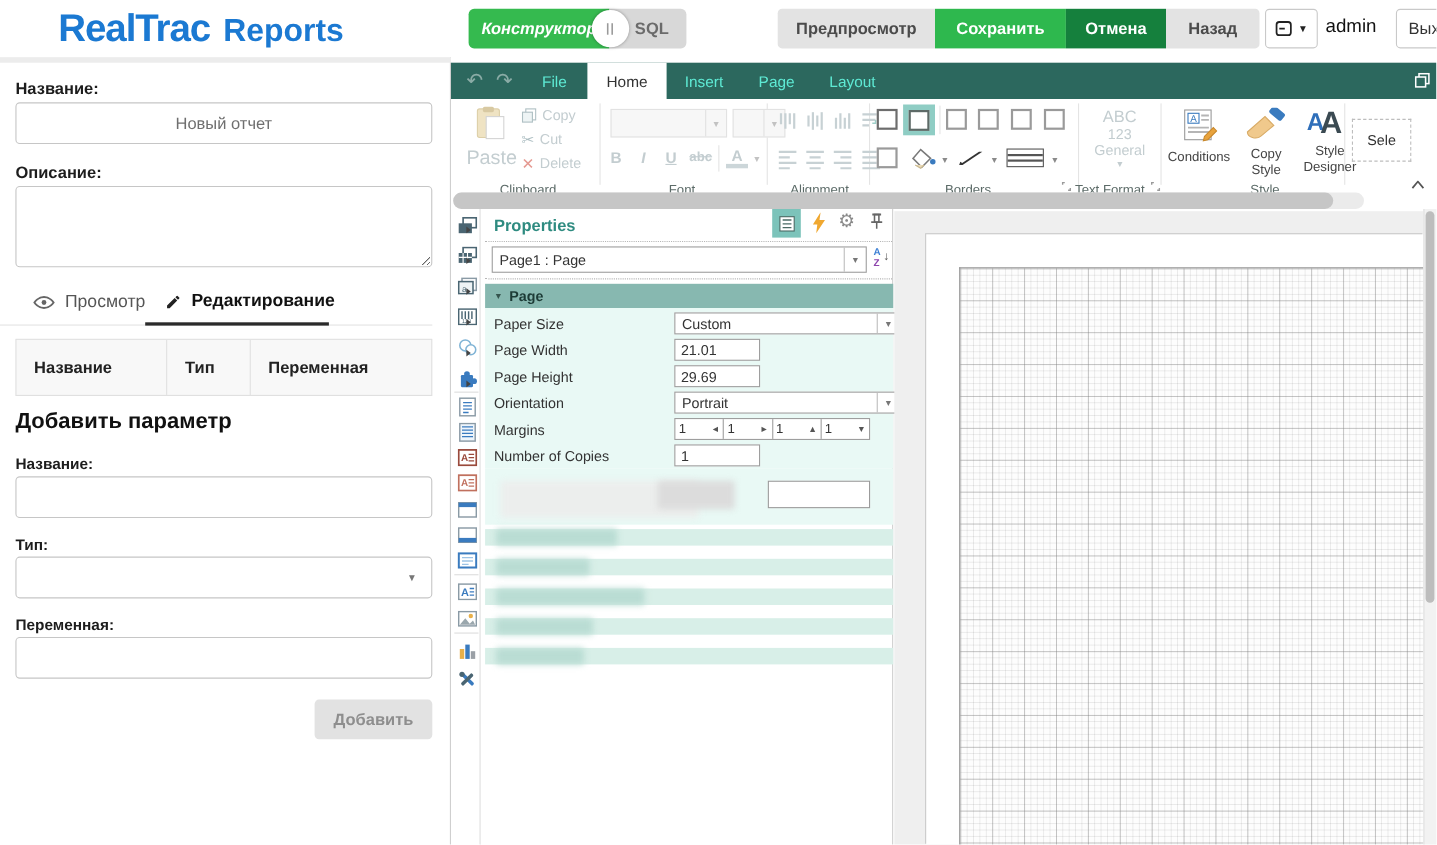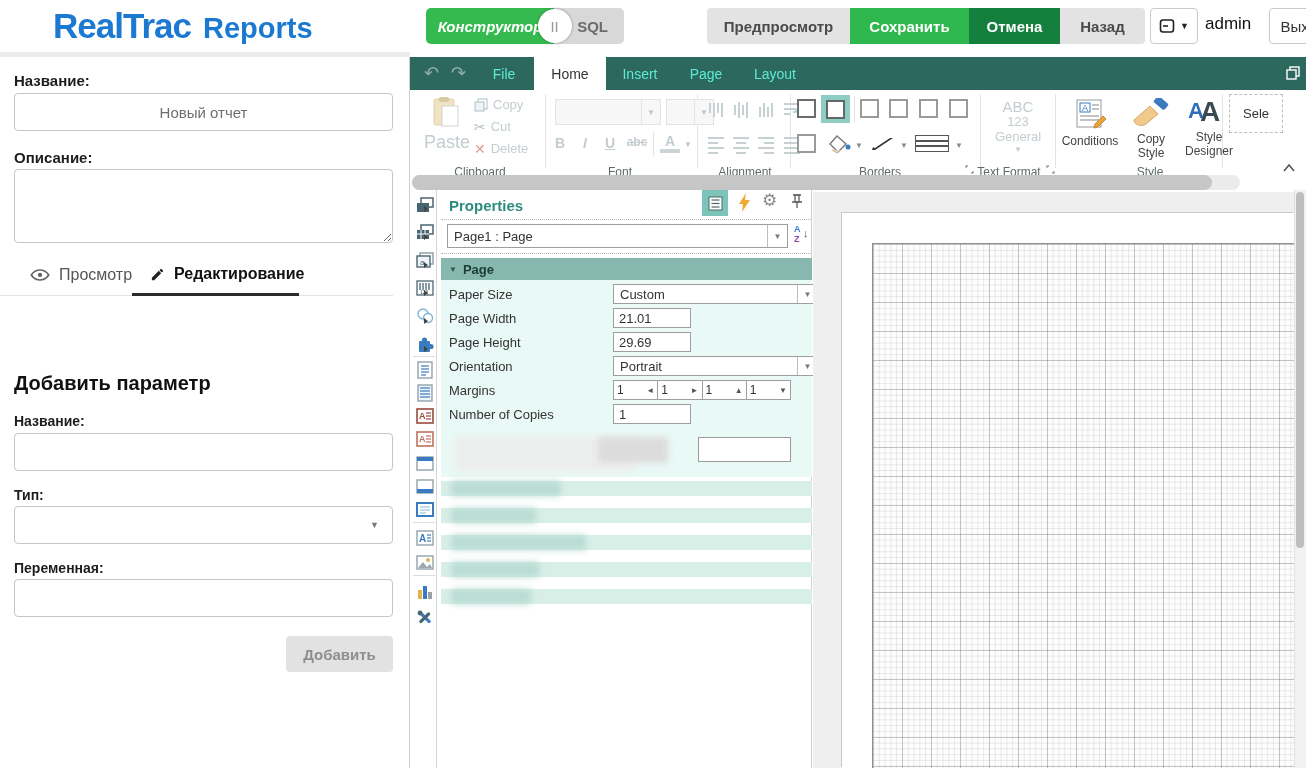--- a/index.html
+++ b/index.html
@@ -153,20 +153,25 @@
     </div>
     <div class="ab tab-label active" style="left:150px;top:213px;">
       <svg width="15" height="15" viewBox="0 0 24 24">
           <path d="M3 17.25V21h3.75L17.8 9.94l-3.75-3.75L3 17.25zM20.7 7.04a1 1 0 0 0 0-1.41l-2.34-2.34a1 1 0 0 0-1.41 0l-1.83 1.83 3.75 3.75 1.83-1.83z" fill="#222"></path>
         </svg>
       <span>Редактирование</span>
     </div>
     <div class="ab" style="left:0;top:243px;width:393px;border-top:1px solid #e3e3e3;"></div>
     <div class="ab" style="left:132px;top:241px;width:167px;height:3px;background:#2b2b2b;"></div>
 
+    <div class="ab ptable" style="left:14px;top:256px;width:379px;height:52px;">
+      <div class="col" style="width:138px;">Название</div>
+      <div class="col" style="width:76px;">Тип</div>
+      <div class="col" style="width:165px;">Переменная</div>
+    </div>
 
     <div class="ab h2title" style="left:14px;top:320px;">Добавить параметр</div>
 
     <div class="ab flabel" style="left:14px;top:361px;font-size:14px;">Название:</div>
     <input class="ab finput" style="left: 14px; top: 381px; width: 379px; height: 38px;">
 
     <div class="ab flabel" style="left:14px;top:435px;font-size:14px;">Тип:</div>
     <div class="ab finput" style="left:14px;top:454px;width:379px;height:38px;display:flex;align-items:center;">
       <span style="margin-left:auto;color:#777;font-size:9px;">▼</span>
     </div>
@@ -392,21 +397,21 @@
     </div>
     <div class="ab" style="left:770px;top:8px;width:58px;text-align:center;">
       <div style="height:32px;position:relative;">
         <span style="position:absolute;left:8px;top:0;font-size:22px;font-weight:bold;color:#2f6fba;">A</span>
         <span style="position:absolute;left:20px;top:-2px;font-size:28px;font-weight:bold;color:#3b4a52;">A</span>
       </div>
       <div class="ric-label"><span>Style</span><br><span>Designer</span></div>
     </div>
     <div class="ab glabel" style="left:700px;top:75px;width:80px;">Style</div>
 
-    <div class="ab dashbtn" style="left:819px;top:4px;width:54px;height:39px;">
+    <div class="ab dashbtn" style="left:819px;top:18px;width:54px;height:39px;">
       <span>Sele</span>
     </div>
   </div>
 
   <div class="ab hscroll-track" style="left:412px;top:175px;width:828px;height:15px;"></div>
   <div class="ab hscroll-thumb" style="left:412px;top:175px;width:800px;height:15px;"></div>
   <svg class="ab" style="left:1283px;top:164px;" width="12" height="8" viewBox="0 0 12 8">
       <polyline points="1,7 6,1 11,7" fill="none" stroke="#555" stroke-width="1.6"></polyline>
     </svg>
 

